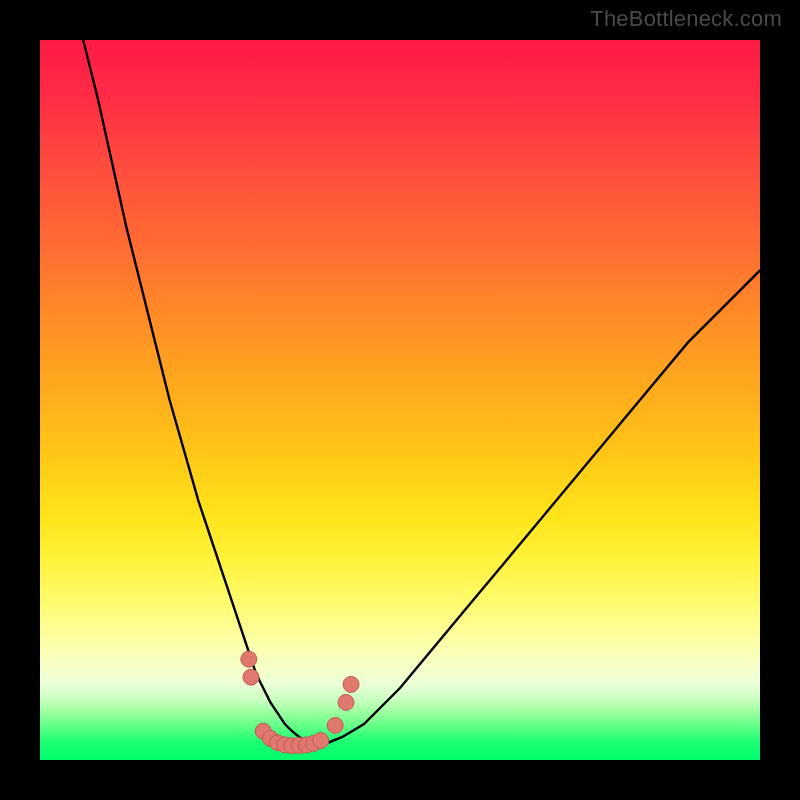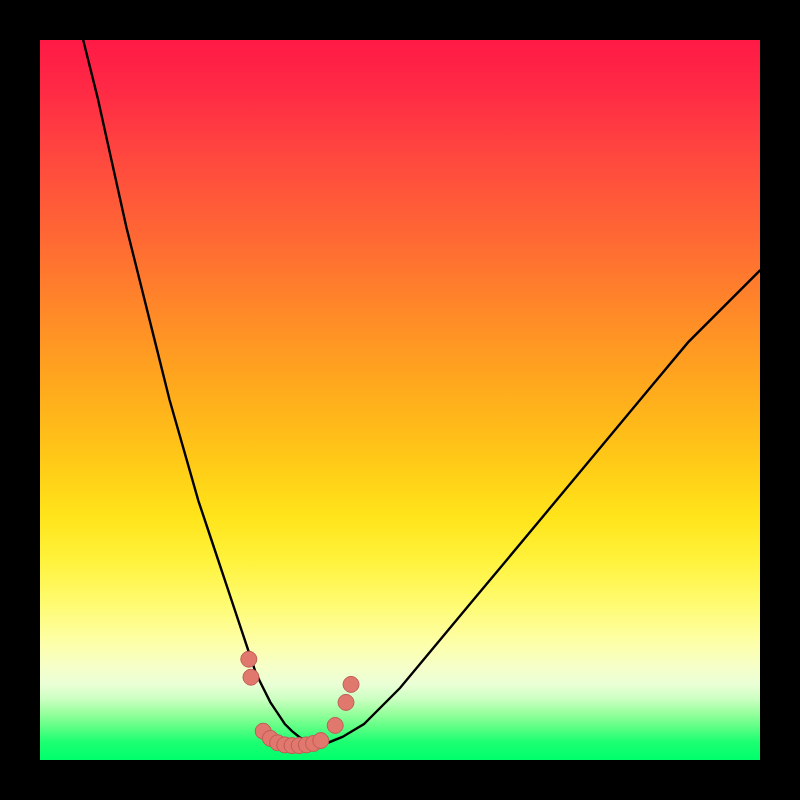--- a/index.html
+++ b/index.html
@@ -63,20 +63,21 @@
     top: 0;
     width: 720px;
     height: 720px;
     overflow: visible;
   }
 </style>
 </head>
 <body>
 
 <div class="frame">
+  <div class="watermark">TheBottleneck.com</div>
 
   <div class="plot">
     <svg class="curve" viewBox="0 0 720 720" preserveAspectRatio="none">
       <path id="curve-path" fill="none" stroke="#000000" stroke-width="2.4" stroke-linecap="round" d="M43.20 0.00 L57.60 57.60 L72.00 122.40 L86.40 187.20 L100.80 244.80 L115.20 302.40 L129.60 360.00 L144.00 410.40 L158.40 460.80 L172.80 504.00 L187.20 547.20 L201.60 590.40 L208.80 612.00 L216.00 633.60 L223.20 648.00 L230.40 662.40 L237.60 673.20 L244.80 684.00 L252.00 691.20 L259.20 696.96 L266.40 701.28 L273.60 703.44 L288.00 702.72 L302.40 696.96 L324.00 684.00 L360.00 648.00 L396.00 604.80 L432.00 561.60 L468.00 518.40 L504.00 475.20 L540.00 432.00 L576.00 388.80 L612.00 345.60 L648.00 302.40 L684.00 266.40 L720.00 230.40"></path>
       <g id="markers-group">
           <circle cx="208.80" cy="619.20" r="8" fill="#e0786e" stroke="#c05a55" stroke-width="1"></circle>
           <circle cx="210.96" cy="637.20" r="8" fill="#e0786e" stroke="#c05a55" stroke-width="1"></circle>
           <circle cx="223.20" cy="691.20" r="8" fill="#e0786e" stroke="#c05a55" stroke-width="1"></circle>
           <circle cx="230.40" cy="698.40" r="8" fill="#e0786e" stroke="#c05a55" stroke-width="1"></circle>
           <circle cx="237.60" cy="702.72" r="8" fill="#e0786e" stroke="#c05a55" stroke-width="1"></circle>

